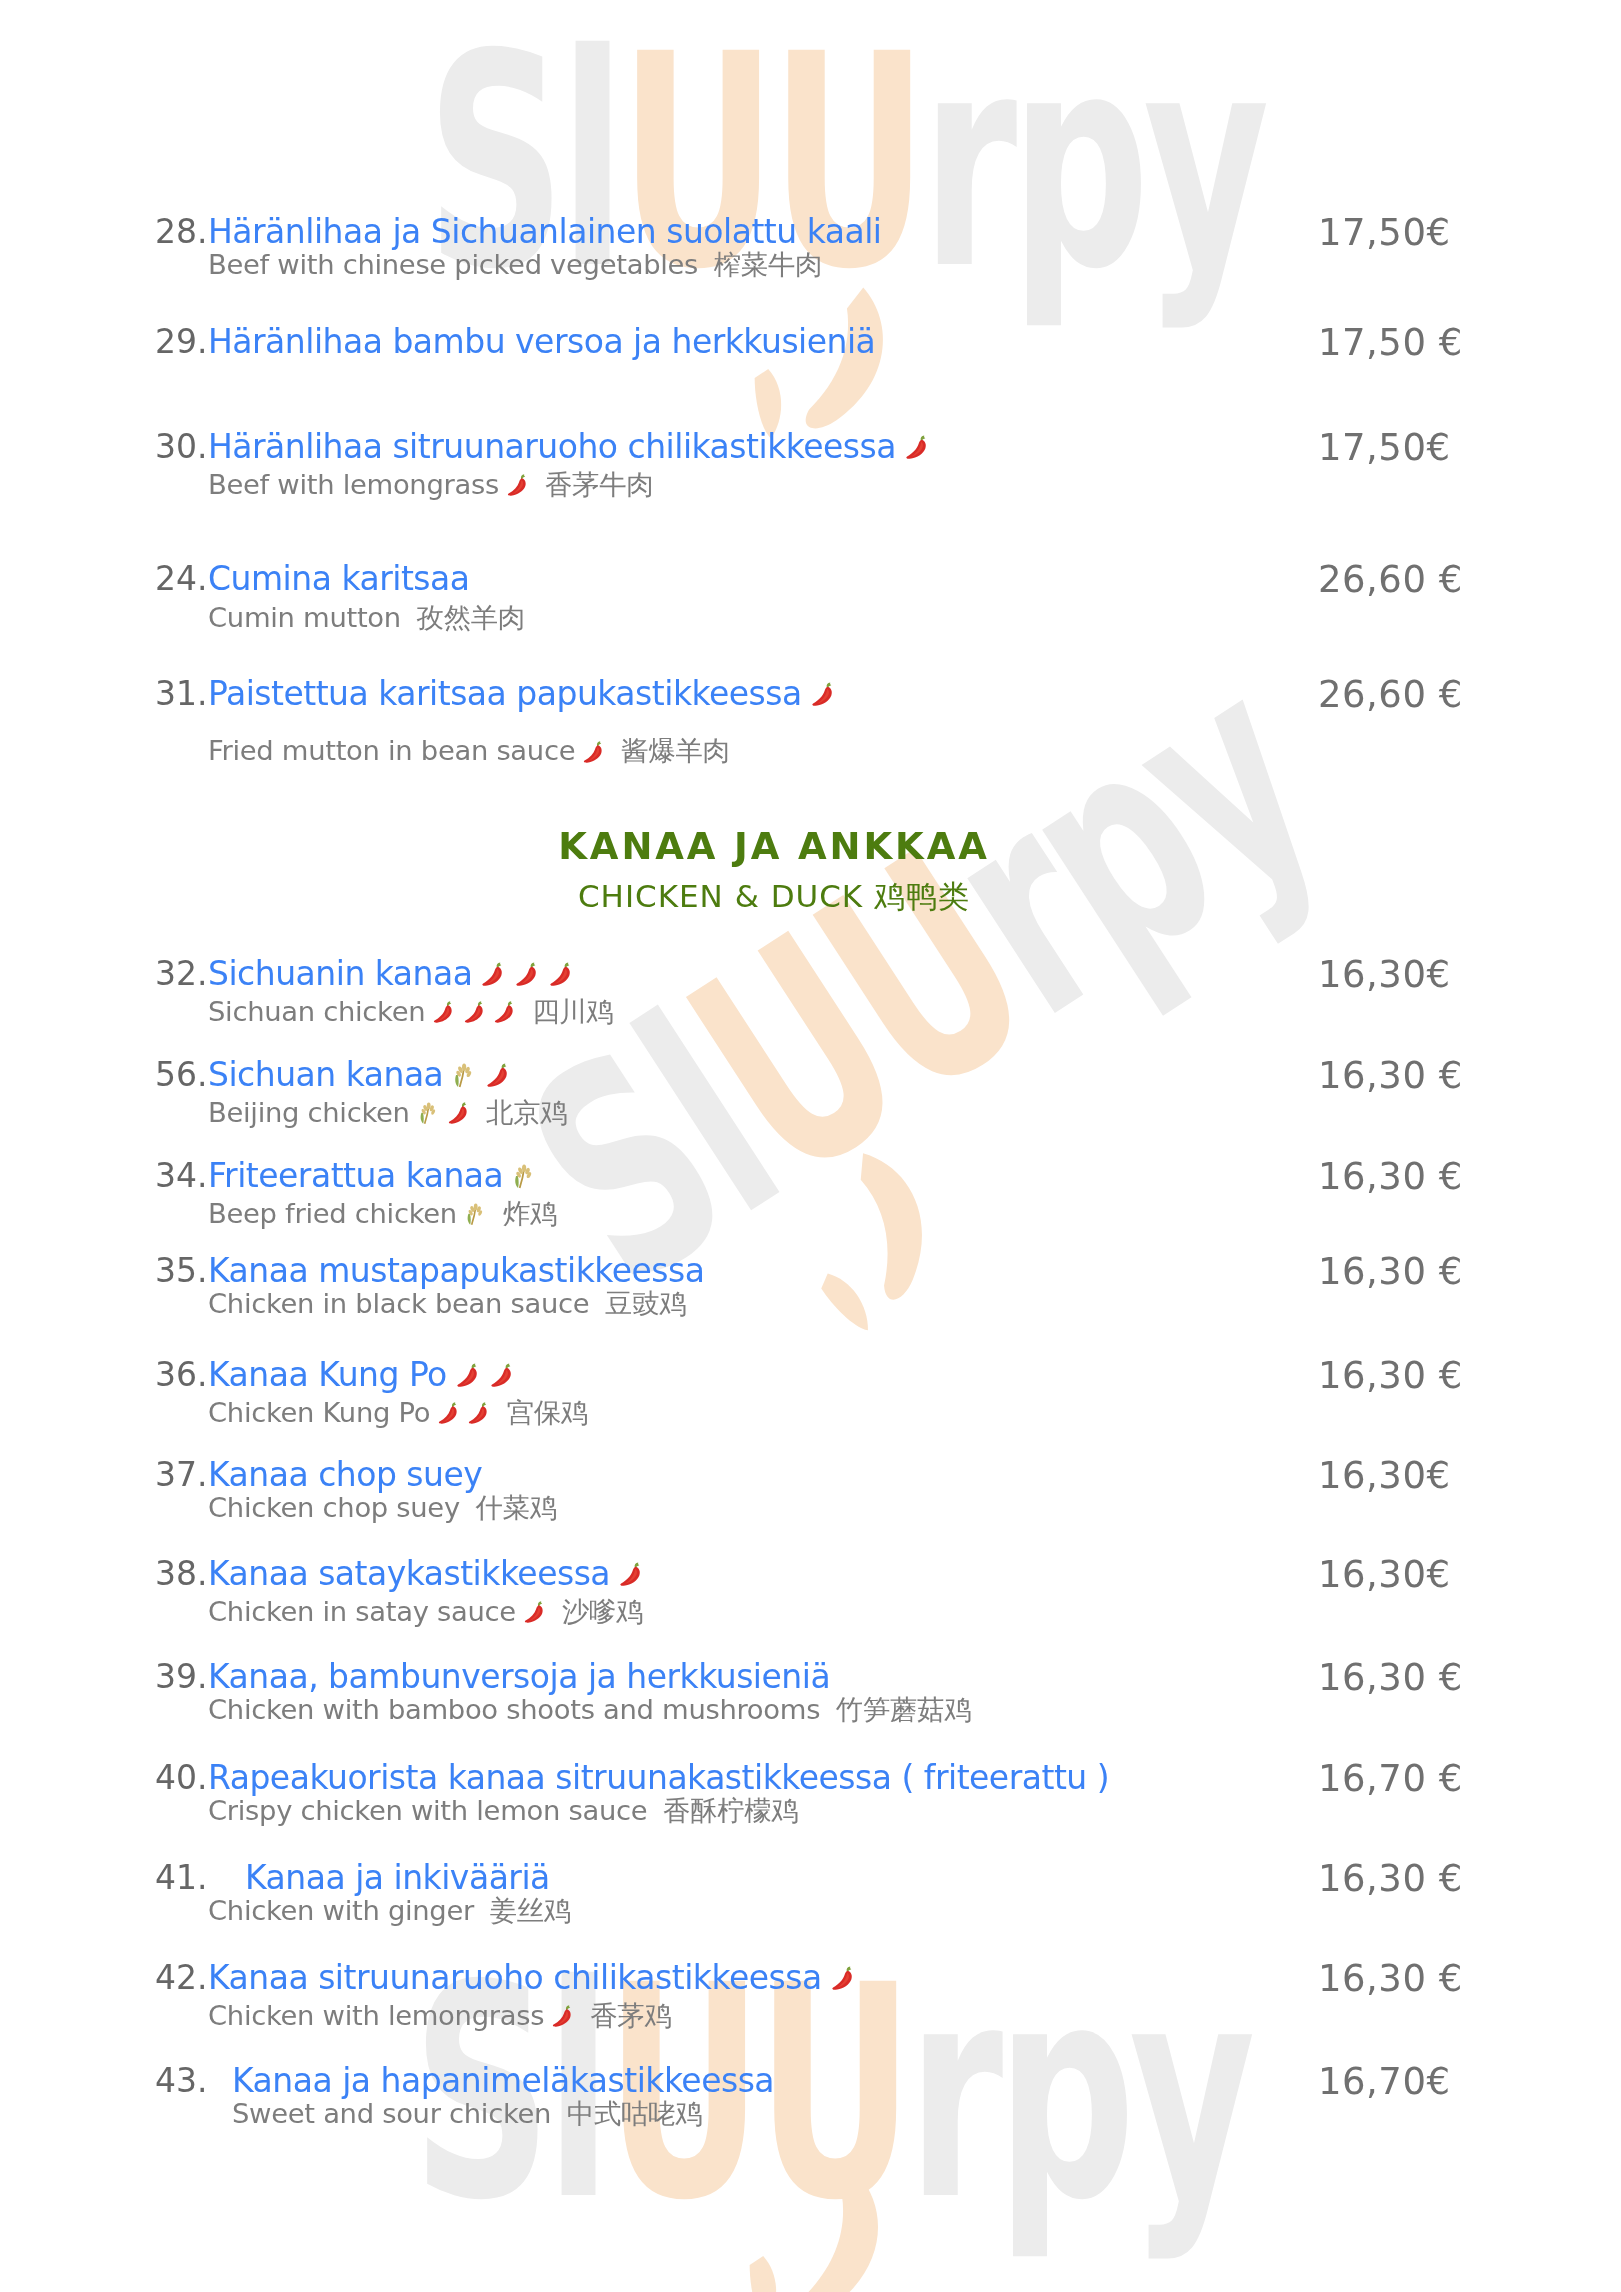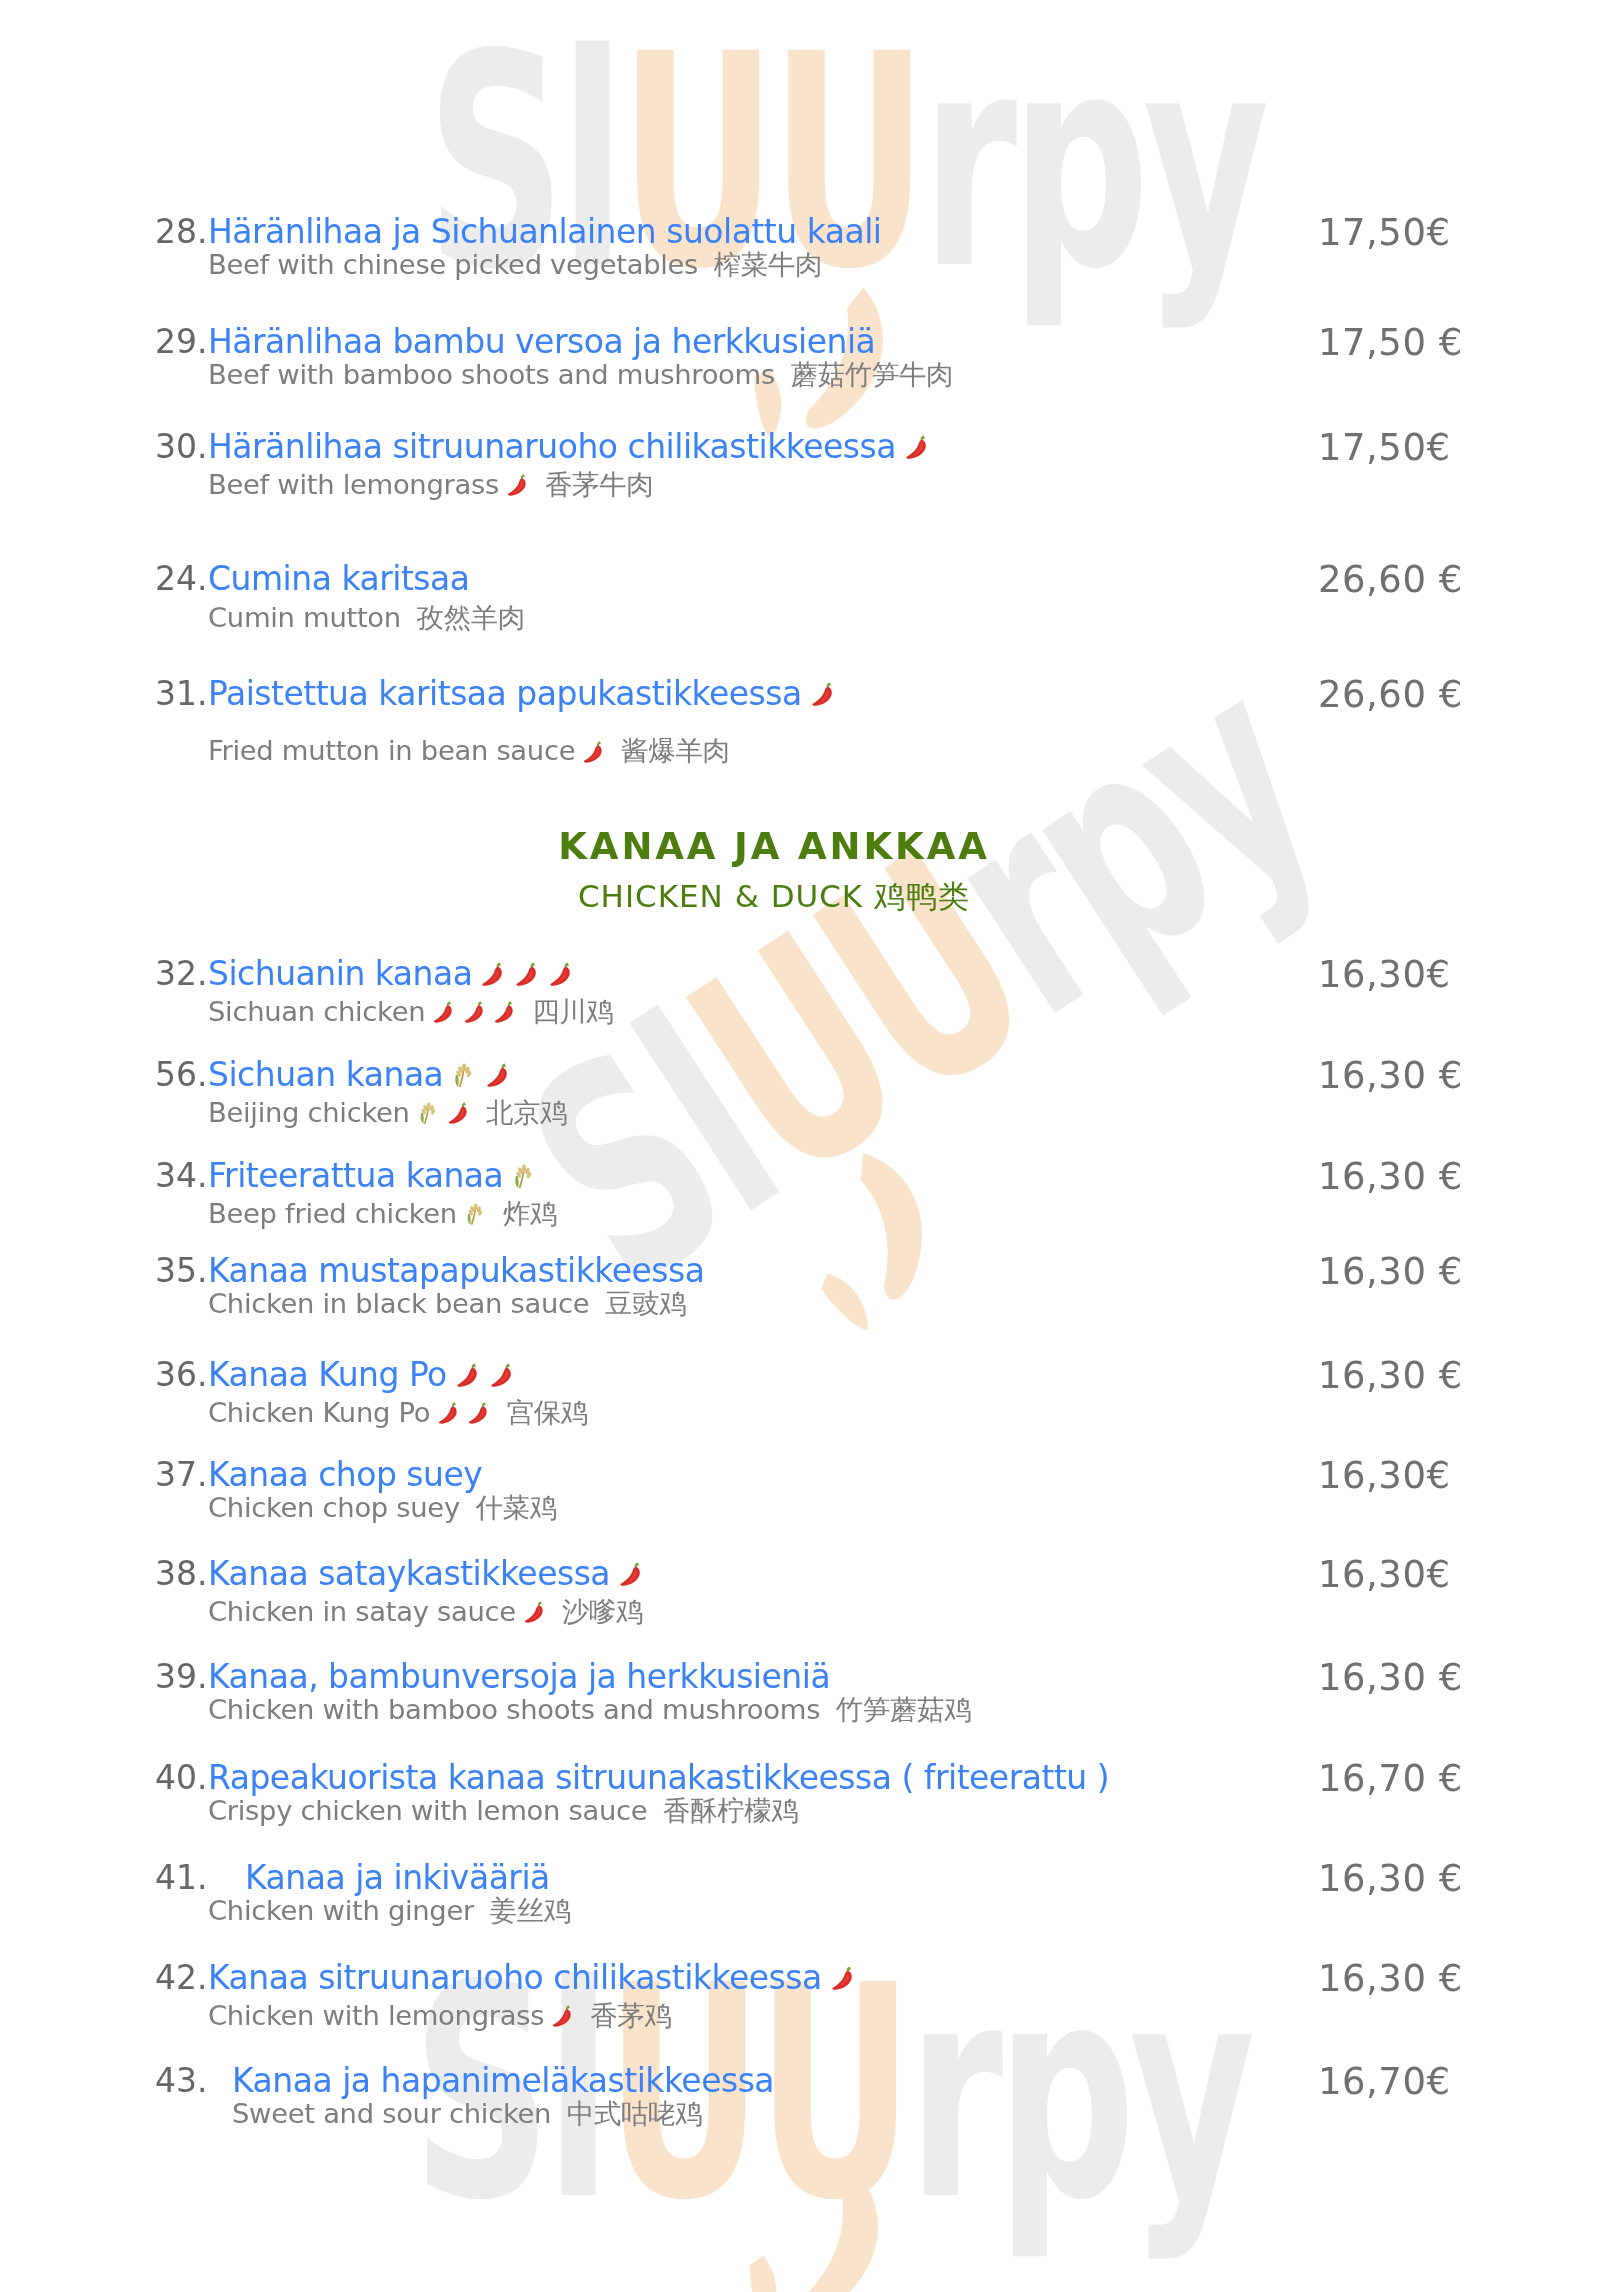--- a/index.html
+++ b/index.html
@@ -63,21 +63,20 @@
   <div id="rows">
       <div class="row" style="top: 214px;">
         <span class="num">28.</span>
         <div class="tline"><span>Häränlihaa ja Sichuanlainen suolattu kaali</span></div>
         <div class="sline"><span>Beef with chinese picked vegetables</span><span class="zh">榨菜牛肉</span></div>
         <span class="price">17,50€</span>
       </div>
       <div class="row" style="top: 324px;">
         <span class="num">29.</span>
         <div class="tline"><span>Häränlihaa bambu versoa ja herkkusieniä</span></div>
-        <div class="sline"><span>Beef with bamboo shoots and mushrooms</span><span class="zh">蘑菇竹笋牛肉</span></div>
         <span class="price">17,50 €</span>
       </div>
       <div class="row" style="top: 429px;">
         <span class="num">30.</span>
         <div class="tline"><span>Häränlihaa sitruunaruoho chilikastikkeessa</span><span class="ic"><svg width="29" height="29" viewBox="0 0 36 36">
               <path fill="#7fa23d" d="M24.5 8 C23.8 4.5 25.5 2.2 28.8 1.8 C28.4 3.4 28.9 4.5 30.2 5.2 C28 5.8 26.5 6.6 26 8.6 Z"></path>
               <path fill="#d92b27" d="M25.8 7.2 C30.2 8.8 31.8 13.2 30.2 18 C28 24 20.5 29.8 10.8 30.8 C7.2 31 5.4 29.3 7.6 27.9 C14.8 23.8 19.8 18.4 21.8 12.4 C22.6 9.9 23.7 7.9 25.8 7.2 Z"></path>
               <path fill="#f05540" opacity="0.5" d="M25 10 C27 11 27.8 13.5 27 16.2 C25.3 21.3 19.2 26.4 12.8 28.3 C18.2 24.7 22.7 19.6 24.2 14.1 C24.7 12.4 24.8 11 25 10 Z"></path>
             </svg></span></div>
         <div class="sline"><span>Beef with lemongrass</span><span class="ic"><svg width="26.5" height="26.5" viewBox="0 0 36 36">

